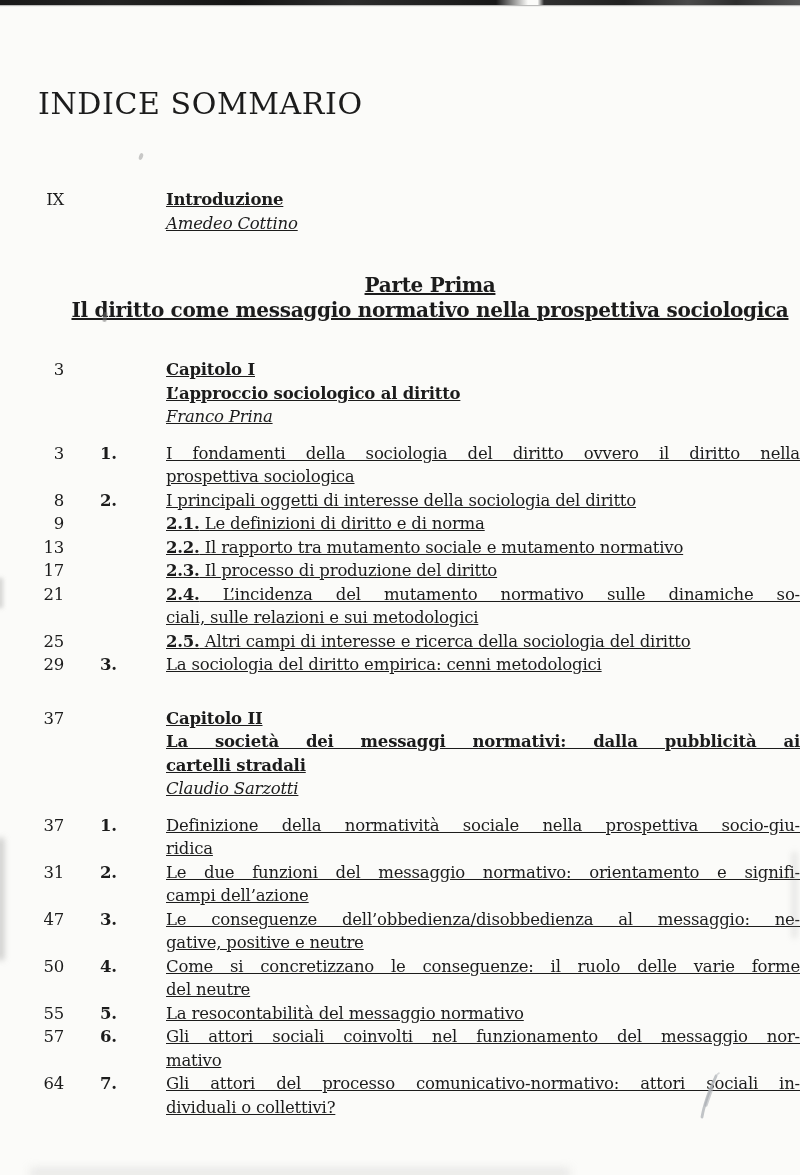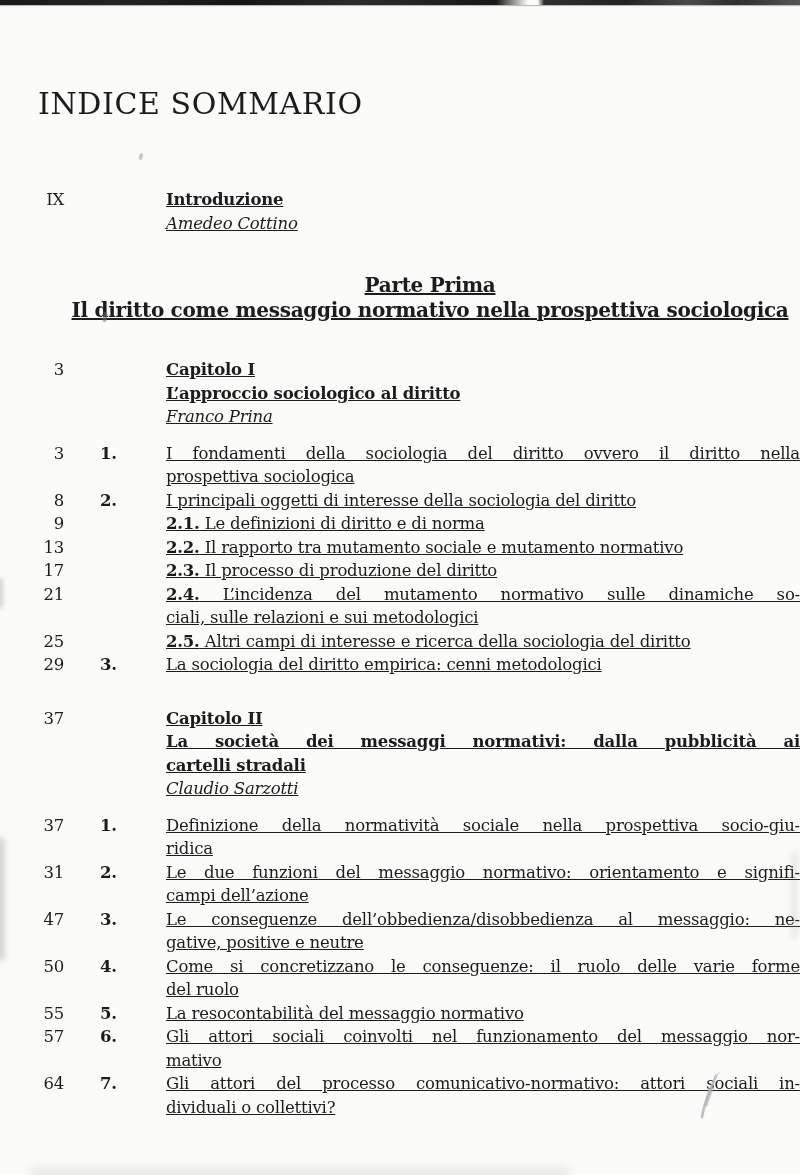--- a/index.html
+++ b/index.html
@@ -203,21 +203,21 @@
             <div class="col-text">
               <div class="line just">Le conseguenze dell’obbedienza/disobbedienza al messaggio: ne-</div>
               <div class="line">gative, positive e neutre</div>
             </div>
           </div>
           <div class="row">
             <div class="col-page">50</div>
             <div class="col-num">4.</div>
             <div class="col-text">
               <div class="line just">Come si concretizzano le conseguenze: il ruolo delle varie forme</div>
-              <div class="line">del ruolo</div>
+              <div class="line">del neutre</div>
             </div>
           </div>
           <div class="row">
             <div class="col-page">55</div>
             <div class="col-num">5.</div>
             <div class="col-text">
               <div class="line">La resocontabilità del messaggio normativo</div>
             </div>
           </div>
           <div class="row">

